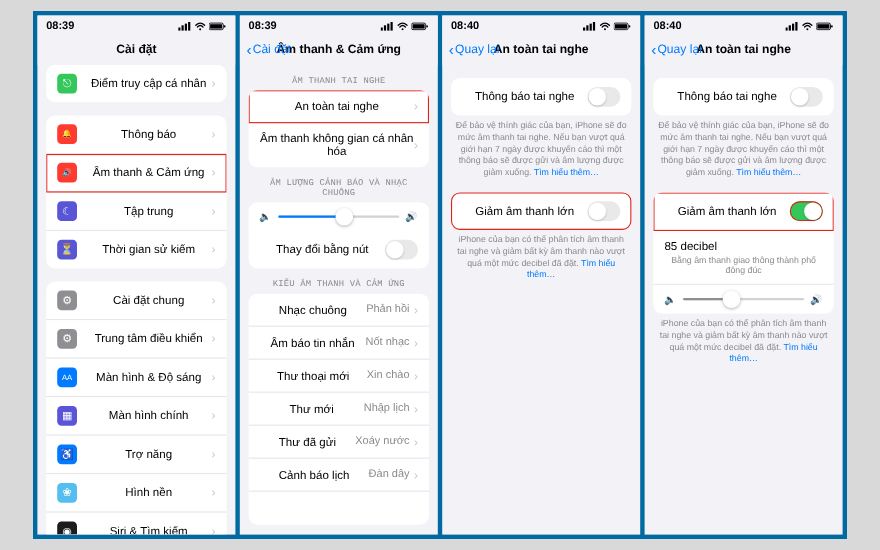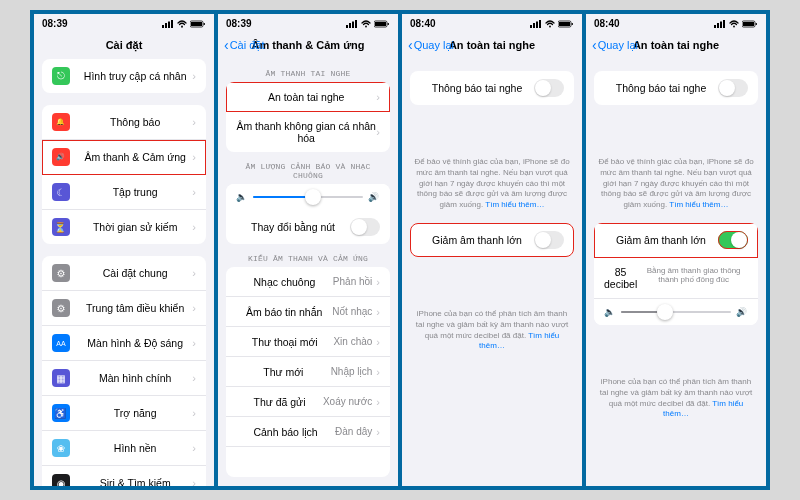--- a/index.html
+++ b/index.html
@@ -7,21 +7,21 @@
   .stage { width: 740px; height: 480px; background: #0369a1; display: flex; justify-content: space-between; padding: 4px; gap: 4px; text-align: center; }
   .phone { flex: 1 1 0; background: #f2f2f7; display: flex; flex-direction: column; overflow: hidden; font-size: 10px; color: #000; position: relative; }
   .statusbar { display: flex; justify-content: space-between; align-items: center; padding: 4px 8px 2px; font-size: 10px; font-weight: 600; background: #f2f2f7; }
   .sb-icons { display: flex; gap: 2px; align-items: center; }
   .nav { display: flex; align-items: center; justify-content: center; position: relative; height: 28px; background: #f2f2f7; }
   .nav .title { font-weight: 600; font-size: 11px; }
   .nav .back { position: absolute; left: 6px; color: #007aff; font-size: 11px; display: flex; align-items: center; gap: 1px; }
   .nav .back .chev { font-size: 14px; line-height: 1; }
   .content { flex: 1; overflow: hidden; }
   .group-header { font-size: 8px; color: #8a8a8e; text-transform: uppercase; padding: 10px 12px 4px; letter-spacing: 0.2px; font-family: Liberation Mono, monospace; }
-  .group-footer { font-size: 8px; color: #8a8a8e; padding: 4px 12px 6px; line-height: 1.35; margin-top: 48px; }
+  .group-footer { font-size: 8px; color: #8a8a8e; padding: 4px 12px 6px; line-height: 1.35; }
   .group-footer .link { color: #007aff; }
   .list { background: #fff; border-radius: 8px; margin: 0 8px; overflow: hidden; }
   .row { display: flex; align-items: center; padding: 8px 10px; min-height: 30px; border-bottom: 0.5px solid #e5e5ea; }
   .row:last-child { border-bottom: none; }
   .row .icon { width: 18px; height: 18px; border-radius: 4px; margin-right: 8px; display: flex; align-items: center; justify-content: center; color: #fff; font-size: 10px; flex-shrink: 0; }
   .row .label { flex: 1; font-size: 10.5px; color: #000; }
   .row .value { font-size: 10px; color: #8a8a8e; margin-right: 4px; }
   .row .chev { color: #c7c7cc; font-size: 11px; }
   .toggle { width: 30px; height: 18px; border-radius: 9px; background: #e9e9ea; position: relative; flex-shrink: 0; }
   .toggle::after { content: ""; position: absolute; width: 16px; height: 16px; border-radius: 50%; background: #fff; top: 1px; left: 1px; box-shadow: 0 1px 2px rgba(0,0,0,0.2); }
@@ -62,21 +62,21 @@
           </svg>
       </span>
     </div>
     <div class="nav">
       <span class="title">Cài đặt</span>
     </div>
     <div class="content">
       <div class="list" style="margin-top:0" id="p1-top">
           <div class="row">
             <span class="icon" style="background:#34c759;font-size:10px">⎋</span>
-            <span class="label">Hình truy cập cá nhân</span>
+            <span class="label">Điểm truy cập cá nhân</span>
             <span class="chev">›</span>
           </div>
         </div>
       <div style="height:12px"></div>
       <div class="list" id="p1-g1">
           <div class="row">
             <span class="icon" style="background:#ff3b30;font-size:7px">🔔</span>
             <span class="label">Thông báo</span>
             <span class="chev">›</span>
           </div>
@@ -315,21 +315,21 @@
           <span class="toggle"></span>
         </div>
       </div>
       <div class="group-footer"><span>Để bảo vệ thính giác của bạn, iPhone sẽ đo mức âm thanh tai nghe. Nếu bạn vượt quá giới hạn 7 ngày được khuyến cáo thì một thông báo sẽ được gửi và âm lượng được giảm xuống.</span> <span class="link">Tìm hiểu thêm…</span></div>
       <div style="height:6px"></div>
       <div class="list">
         <div class="row highlight">
           <span class="label">Giảm âm thanh lớn</span>
           <span class="toggle on highlight"></span>
         </div>
-        <div class="row" style="align-items:flex-start;gap:2px">
+        <div class="row" style="flex-direction:column;align-items:flex-start;gap:2px">
           <span class="label" style="font-size:10.5px">85 decibel</span>
           <span style="font-size:8px;color:#8a8a8e">Bằng âm thanh giao thông thành phố đông đúc</span>
         </div>
         <div class="slider-row">
           <div class="slider">
             <span class="spk">🔈</span>
             <div class="track">
                 <div class="fill" id="p4-fill" style="background: rgb(142, 142, 147); width: 40%;"></div>
                 <div class="thumb" id="p4-thumb" style="left: 40%;"></div>
               </div>

